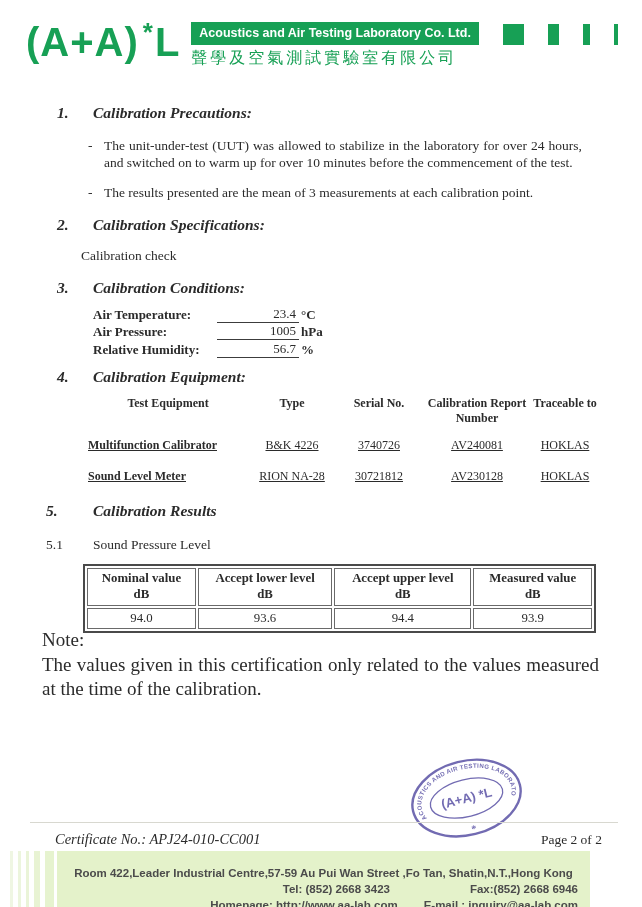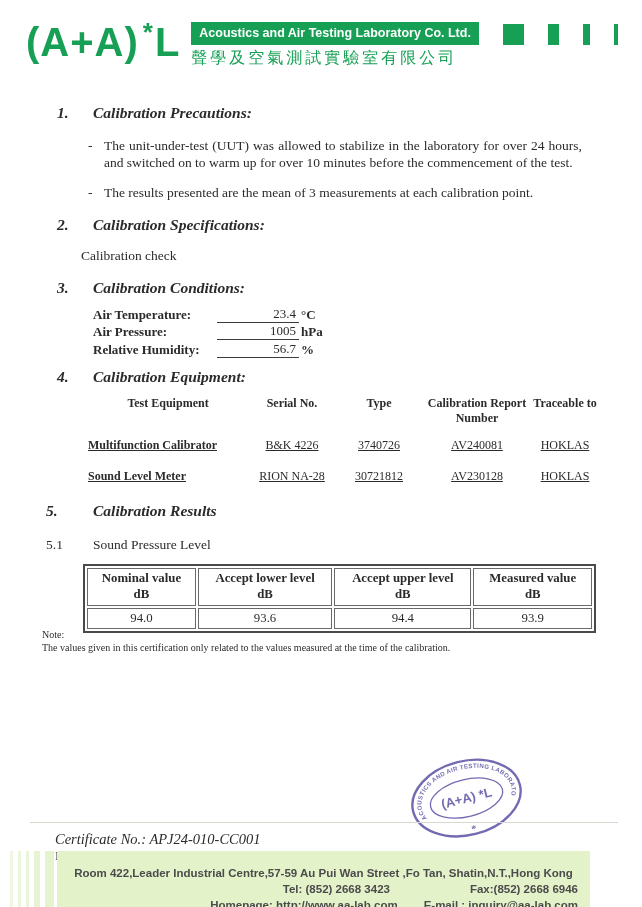--- a/index.html
+++ b/index.html
@@ -54,29 +54,29 @@
   .equip-cell.c0 { text-align:left; font-weight:bold; }
 
   
   .results { position:absolute; left:83px; top:564px; width:513px;
     border-collapse:separate; border-spacing:2px; border:2px solid #4a4a4a; }
   .results td { border:1px solid #6a6a6a; text-align:center; font-size:12.8px; padding:2px 2px; }
   .results .hd { font-weight:bold; line-height:1.25; }
   .results .val td { height:20px; }
 
   
-  .note { position:absolute; left:42px; top:628px; width:557px; font-size:10px; line-height:1.3; }
+  .note { position:absolute; left:42px; top:628px; width:557px; font-size:19px; line-height:1.3; }
   .note p { text-align:justify; }
 
   
   .stamp { position:absolute; left:406px; top:748px; transform:rotate(-14deg); opacity:.85; }
 
   
   .divider { position:absolute; left:30px; top:822px; width:588px; height:1px; background:#d8d8d0; }
-  .certrow { position:absolute; left:55px; right:40px; top:831px; display:flex; justify-content:space-between; align-items:baseline;flex-direction:column; }
+  .certrow { position:absolute; left:55px; right:40px; top:831px; display:flex; justify-content:space-between; align-items:baseline; }
   .certno { font-style:italic; font-size:14.5px; }
   .pageno { font-size:13.5px; }
 
   .fbars { position:absolute; left:10px; top:851px; height:56px; display:flex; gap:5px; align-items:stretch; }
   .fbar { height:56px; display:inline-block; }
   .footer-box {
     position:absolute; left:57px; top:851px; width:533px; height:56px;
     background:var(--ltgreen); font-family:"Liberation Sans", sans-serif;
     font-weight:bold; font-size:11.5px; color:#4b4b4b; padding-top:14px; line-height:16px;
   }
@@ -150,22 +150,22 @@
     </div>
   </div>
 
   <div class="sec" style="top:368px">
     <span class="num">4.</span>
     <span>Calibration Equipment:</span>
   </div>
   <div class="equip">
     <div class="equip-grid">
       <div class="equip-head">Test Equipment</div>
+      <div class="equip-head">Type</div>
       <div class="equip-head">Serial No.</div>
-      <div class="equip-head">Type</div>
       <div class="equip-head">Calibration Report Number</div>
       <div class="equip-head">Traceable to</div>
 
       <div class="equip-cell c0">Multifunction Calibrator</div>
       <div class="equip-cell">B&amp;K 4226</div>
       <div class="equip-cell">3740726</div>
       <div class="equip-cell">AV240081</div>
       <div class="equip-cell">HOKLAS</div>
 
       <div class="equip-cell c0">Sound Level Meter</div>

